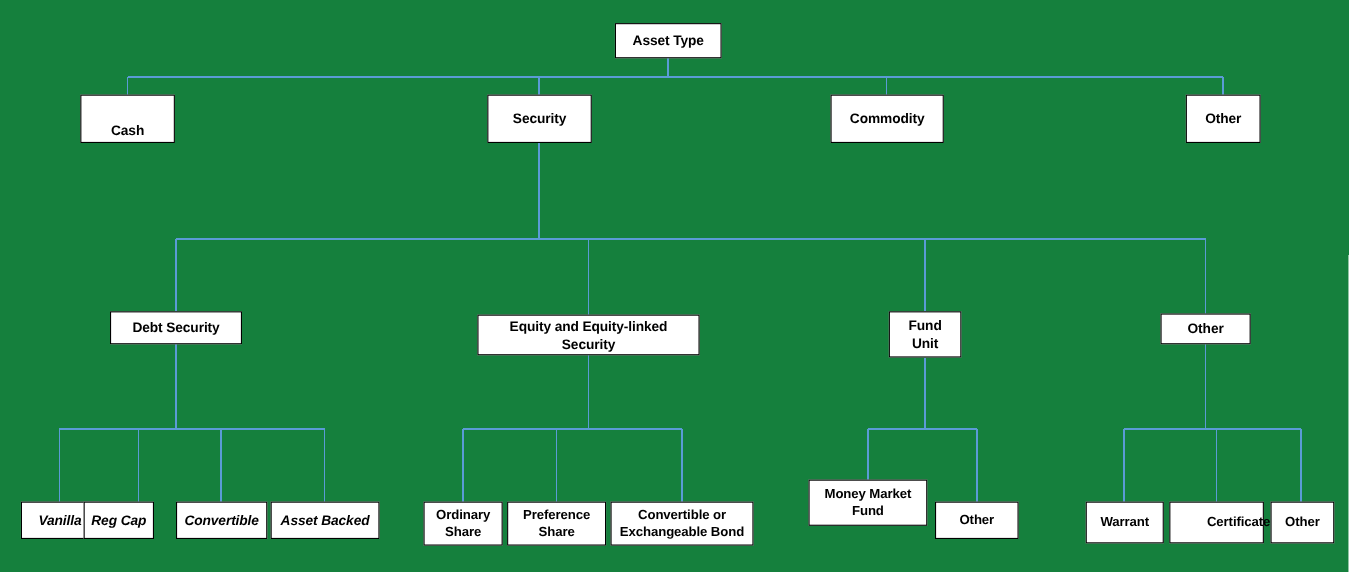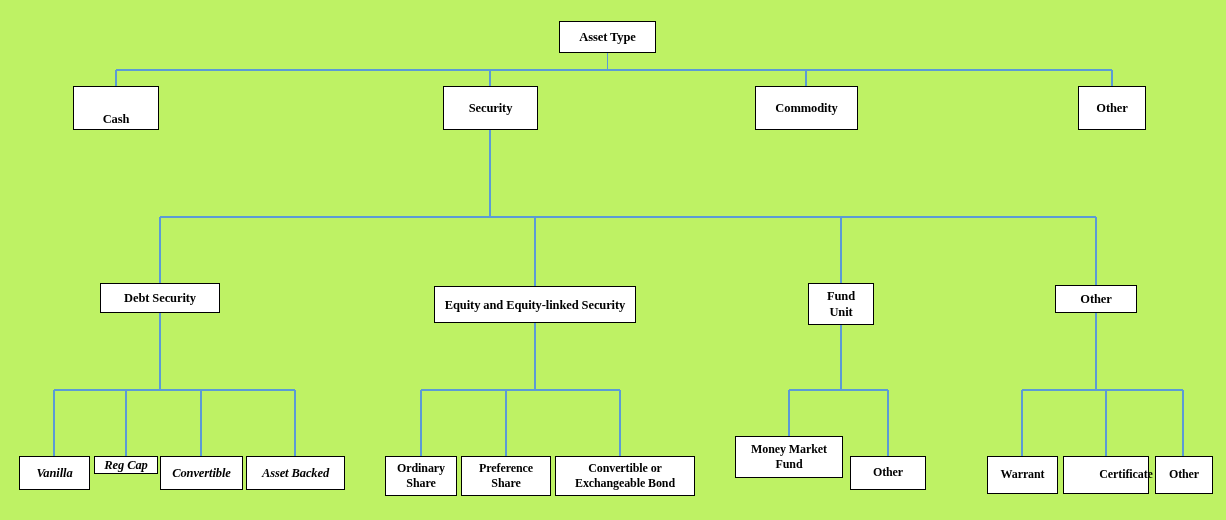--- a/index.html
+++ b/index.html
@@ -5,22 +5,22 @@
 <style>
   html, body {
     margin: 0;
     padding: 0;
     background: #ffffff;
   }
   #canvas {
     position: relative;
     width: 1226px;
     height: 520px;
-    background: #bef264;
-    font-family: Liberation Serif, serif;
+    background: #15803d;
+    font-family: Liberation Sans, sans-serif;
     overflow: hidden;
   }
   #wires {
     position: absolute;
     left: 0;
     top: 0;
     width: 1226px;
     height: 520px;
     pointer-events: none;
   }
@@ -112,53 +112,53 @@
   <div class="node" style="left:755px; top:86px; width:103px; height:44px;">
     <span class="lbl">Commodity</span>
   </div>
   <div class="node" style="left:1078px; top:86px; width:68px; height:44px;">
     <span class="lbl">Other</span>
   </div>
 
   <div class="node" style="left:100px; top:283px; width:120px; height:30px;">
     <span class="lbl">Debt Security</span>
   </div>
-  <div class="node" style="left:434px; top:286px; width:202px; height:37px;text-align:right;">
+  <div class="node" style="left:434px; top:286px; width:202px; height:37px;">
     <span class="lbl">Equity and Equity-linked Security</span>
   </div>
   <div class="node" style="left:808px; top:283px; width:66px; height:42px;">
     <span class="lbl">Fund
 Unit</span>
   </div>
   <div class="node" style="left:1055px; top:285px; width:82px; height:28px;">
     <span class="lbl">Other</span>
   </div>
 
   <div class="node leaf-italic" style="left:19px; top:456px; width:71px; height:34px;">
     <span class="lbl">Vanilla</span>
   </div>
-  <div class="node leaf-italic" style="left:94px; top:456px; width:64px; height:18px;">
+  <div class="node leaf-italic" style="left:76px; top:456px; width:64px; height:34px;">
     <span class="lbl">Reg Cap</span>
   </div>
   <div class="node leaf-italic" style="left:160px; top:456px; width:83px; height:34px;">
     <span class="lbl">Convertible</span>
   </div>
   <div class="node leaf-italic" style="left:246px; top:456px; width:99px; height:34px;">
     <span class="lbl">Asset Backed</span>
   </div>
 
   <div class="node sz-sm" style="left:385px; top:456px; width:72px; height:40px;">
     <span class="lbl">Ordinary
 Share</span>
   </div>
   <div class="node sz-sm" style="left:461px; top:456px; width:90px; height:40px;">
     <span class="lbl">Preference
 Share</span>
   </div>
-  <div class="node sz-sm" style="left:555px; top:456px; width:140px; height:40px;">
+  <div class="node sz-sm" style="left:555px; top:456px; width:130px; height:40px;">
     <span class="lbl">Convertible or
 Exchangeable Bond</span>
   </div>
 
   <div class="node sz-sm" style="left:735px; top:436px; width:108px; height:42px;">
     <span class="lbl">Money Market
 Fund</span>
   </div>
   <div class="node sz-sm" style="left:850px; top:456px; width:76px; height:34px;">
     <span class="lbl">Other</span>

